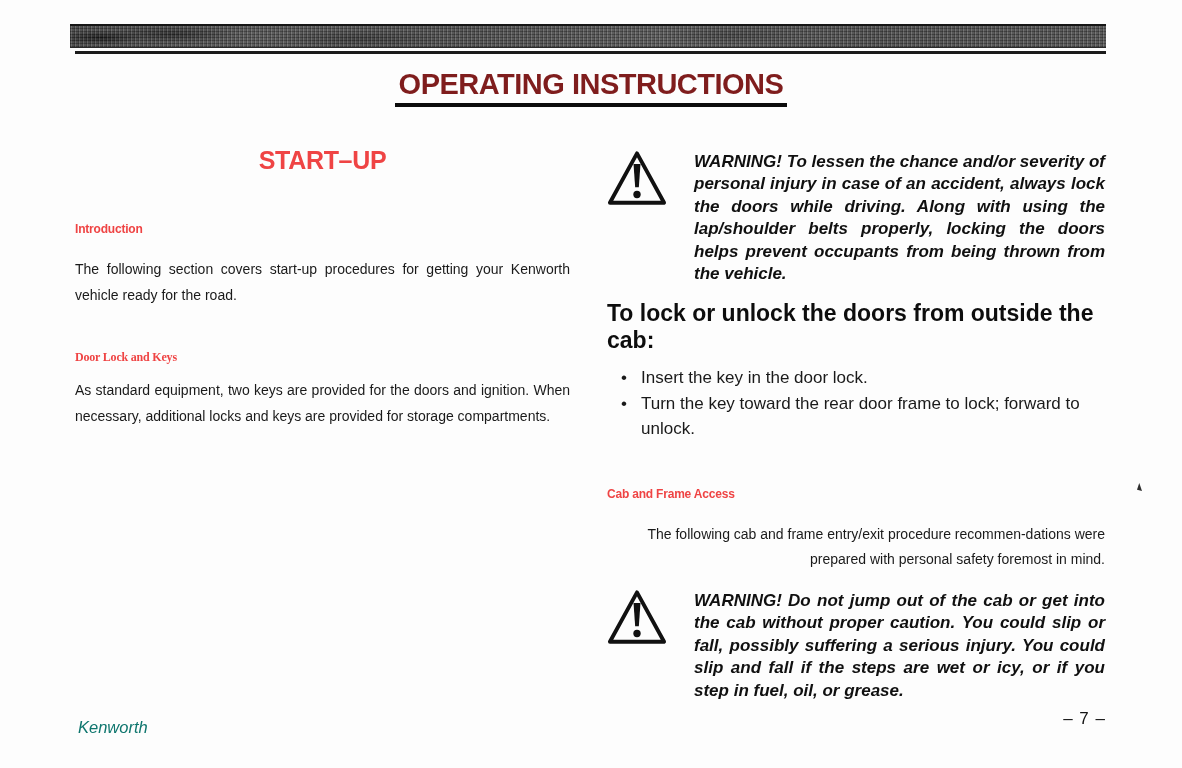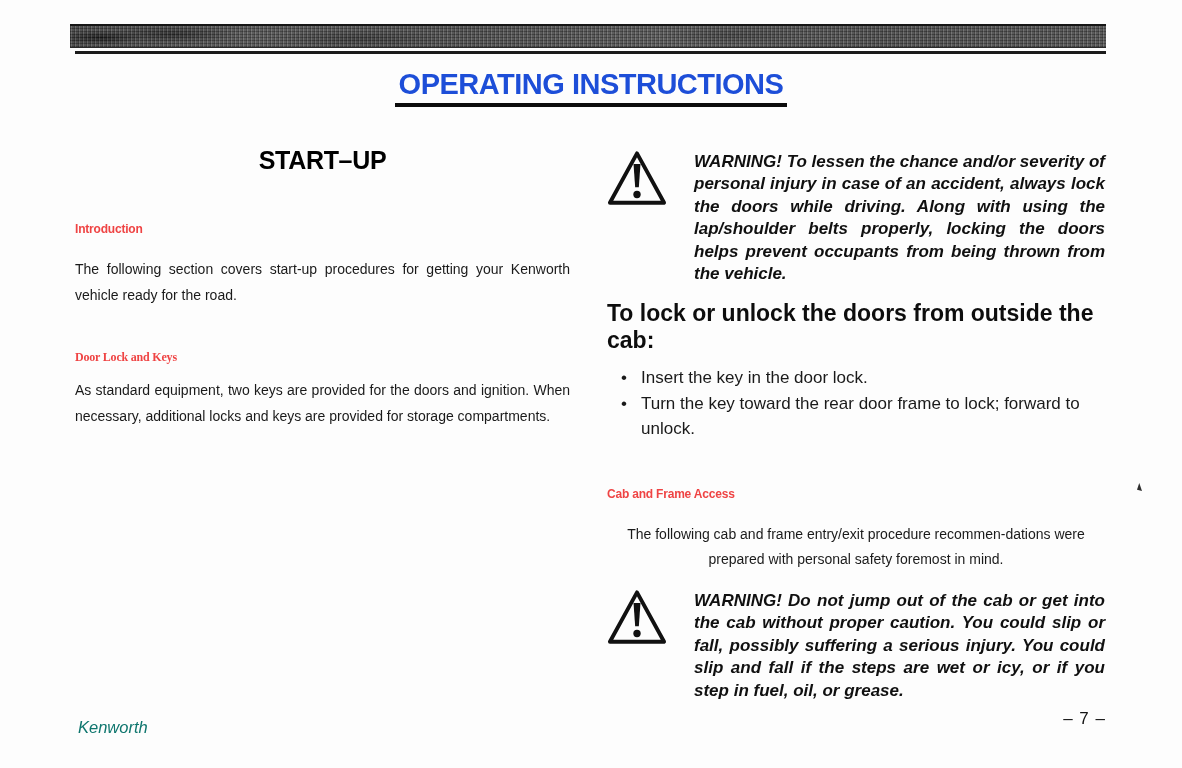--- a/index.html
+++ b/index.html
@@ -32,39 +32,39 @@
     position: absolute; top: 51px; left: 75px;
     width: 1031px; height: 3px; background: #1b1b1b;
   }
   .page-title-wrap {
     position: absolute; top: 68px; left: 0; width: 1182px;
     text-align: center;
   }
   .page-title {
     display: inline-block;
     font-size: 29px; font-weight: 700; letter-spacing: -0.5px;
-    color: #1d4ed8;
+    color: #7f1d1d;
     border-bottom: 4px solid #0c0c0c;
     padding: 0 4px 2px 4px;
   }
 
   
   .main {
     position: absolute; top: 140px; left: 75px;
     width: 1030px;
     display: flex; gap: 37px; align-items: flex-start;
   }
   .col-left  { width: 495px; }
   .col-right { width: 498px; }
 
   .startup-heading {
     margin-top: 6px;
     text-align: center;
     font-size: 25px; font-weight: 700; letter-spacing: -0.3px;
-    color: #000000;
+    color: #ef4444;
   }
   .sec-heading {
     font-size: 12px; font-weight: 700; color: #ef4444;
     letter-spacing: -0.2px;
   }
   .col-left .sec-heading.intro    { margin-top: 47px; }
   .col-left .sec-heading.doorlock { margin-top: 42px; font-family: Liberation Serif, serif; }
   .body-text {
     font-size: 14px; line-height: 25.5px; color: #1a1a1a;
     text-align: justify;
@@ -100,21 +100,21 @@
     font-size: 17px; line-height: 25.5px; color: #1a1a1a;
   }
   .bullet-list li::before {
     content: "•";
     position: absolute; left: 14px; top: 0;
     font-size: 17px;
   }
   .col-right .sec-heading.cab { margin-top: 45px; }
   .col-right .p-cab {
     margin-top: 21px;
-    text-align: center;
+    text-align: right;
   }
 
   
   .footer-brand {
     position: absolute; left: 78px; top: 710px;
     font-size: 16.5px; font-style: italic; color: #0f766e; margin-top: 8px;
   }
   .footer-page {
     position: absolute; right: 76px; top: 709px;
     font-size: 17px; color: #141414; letter-spacing: 1px;

